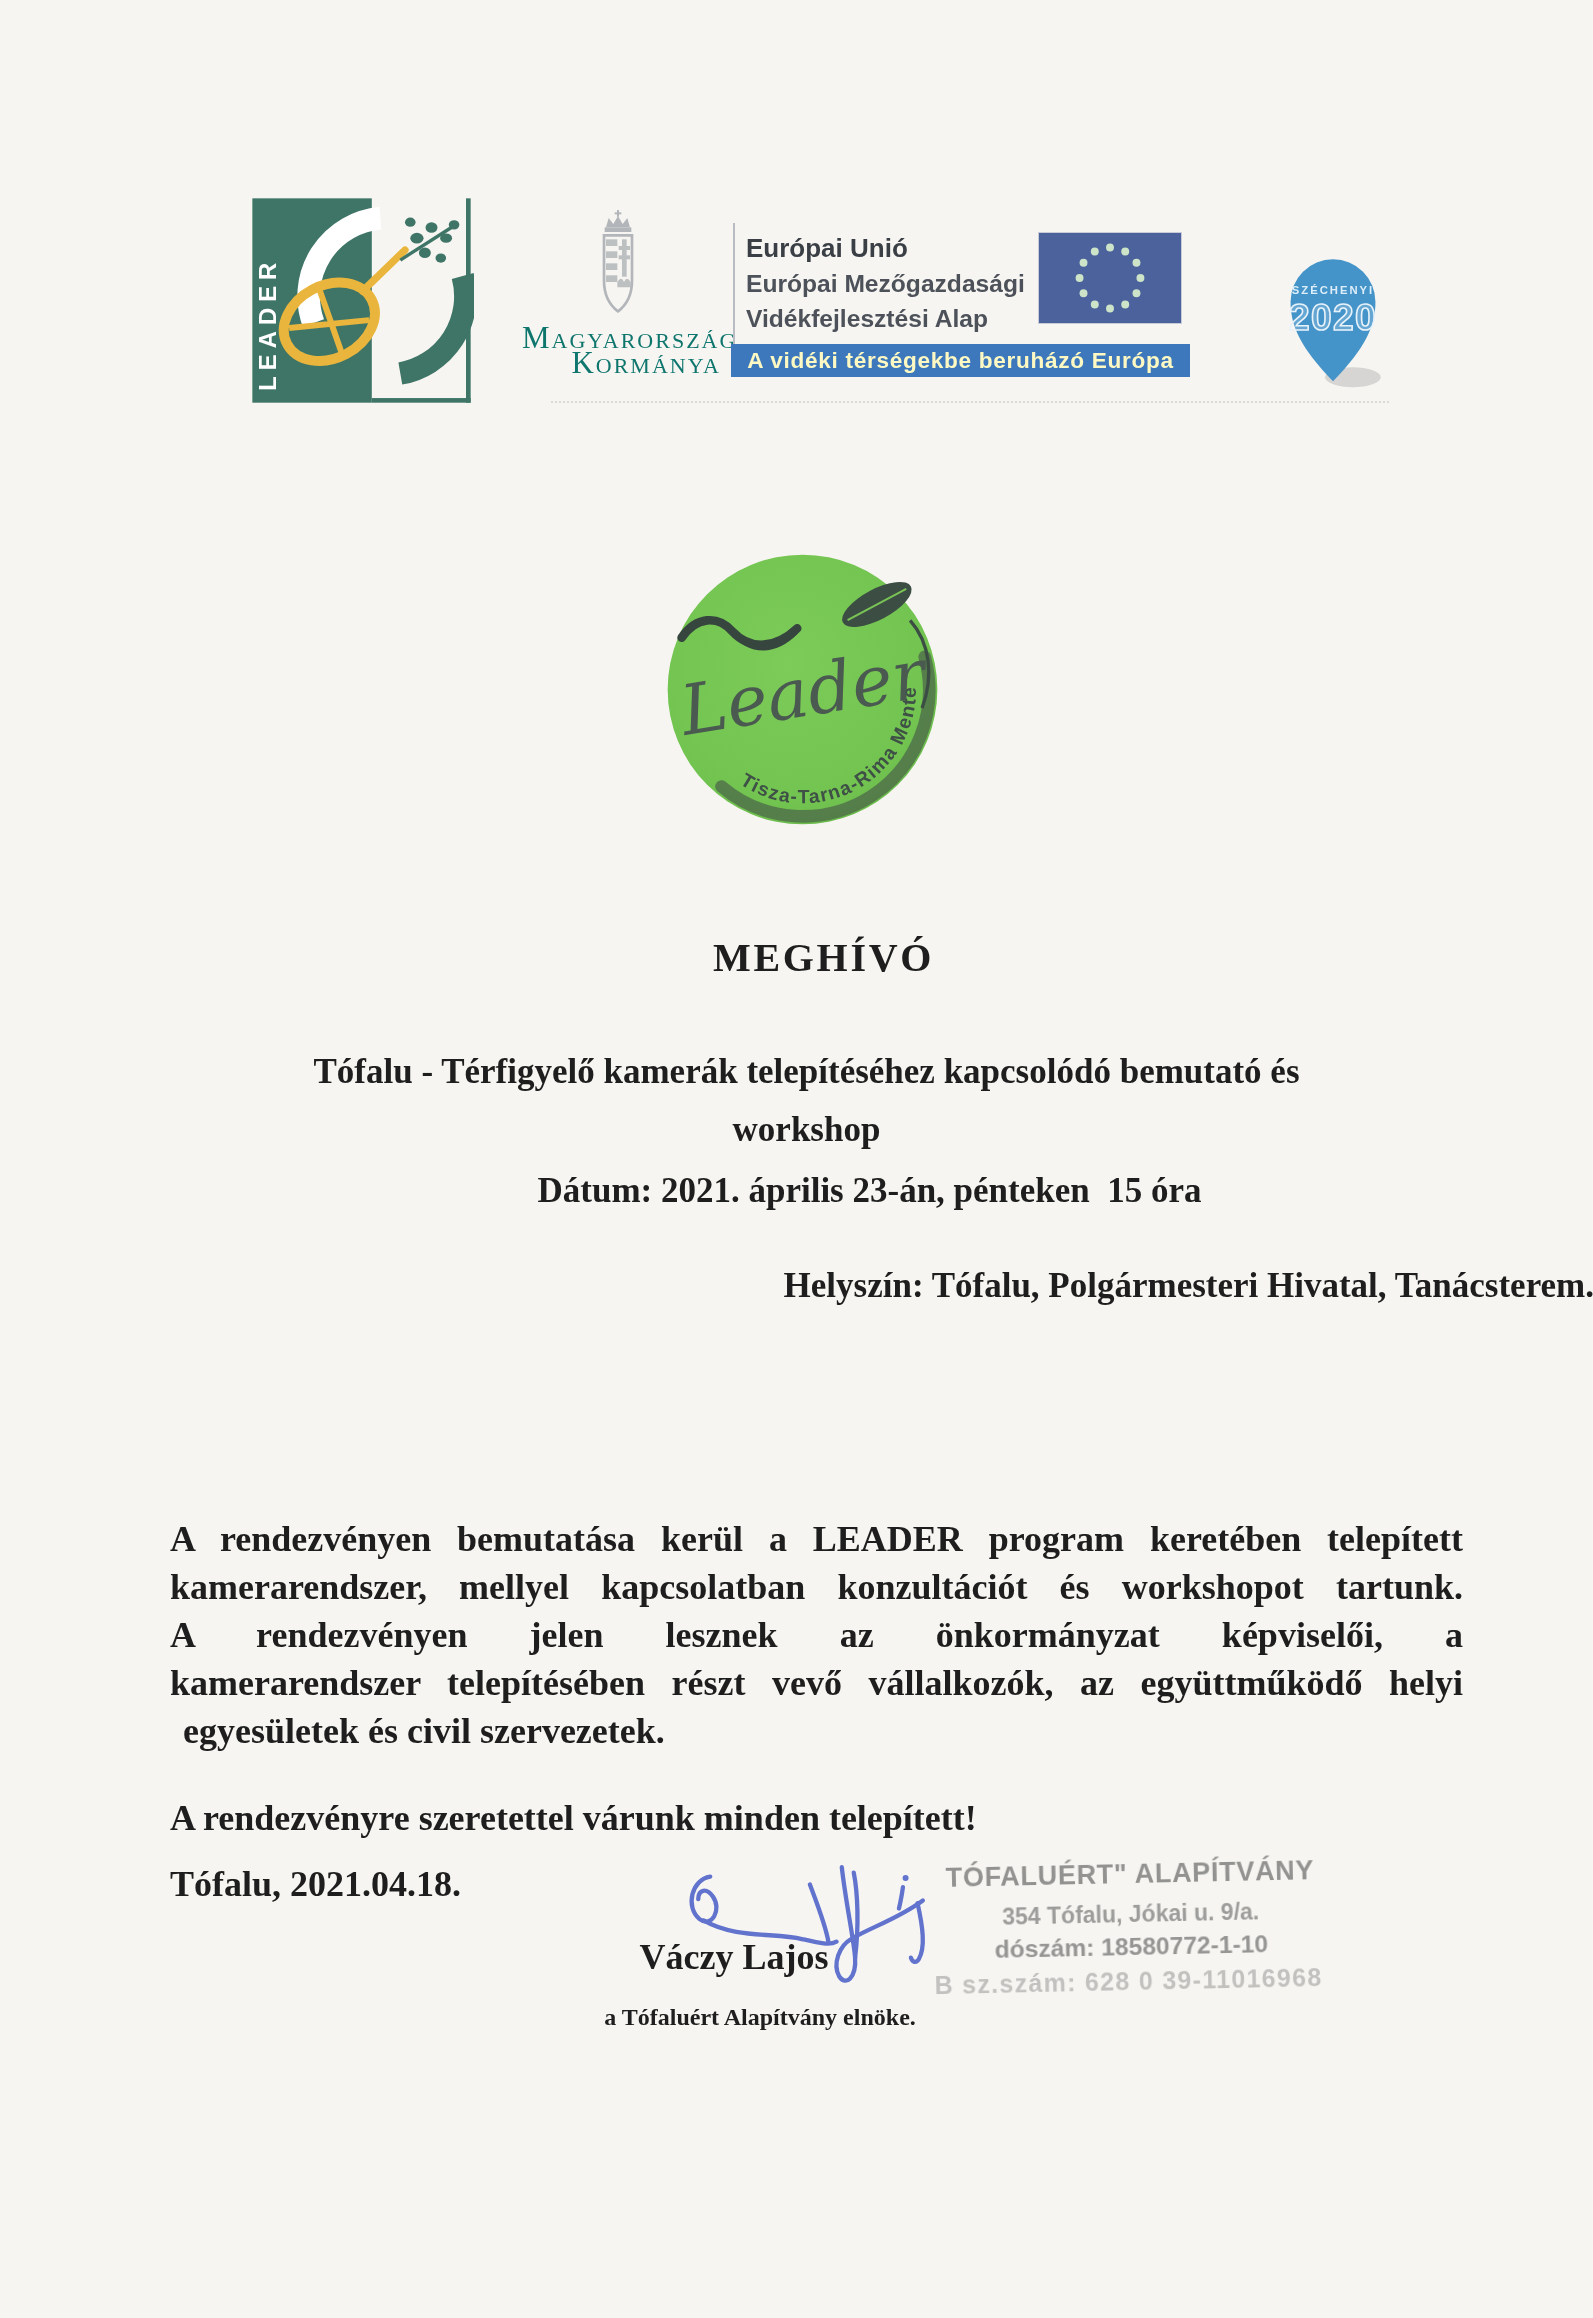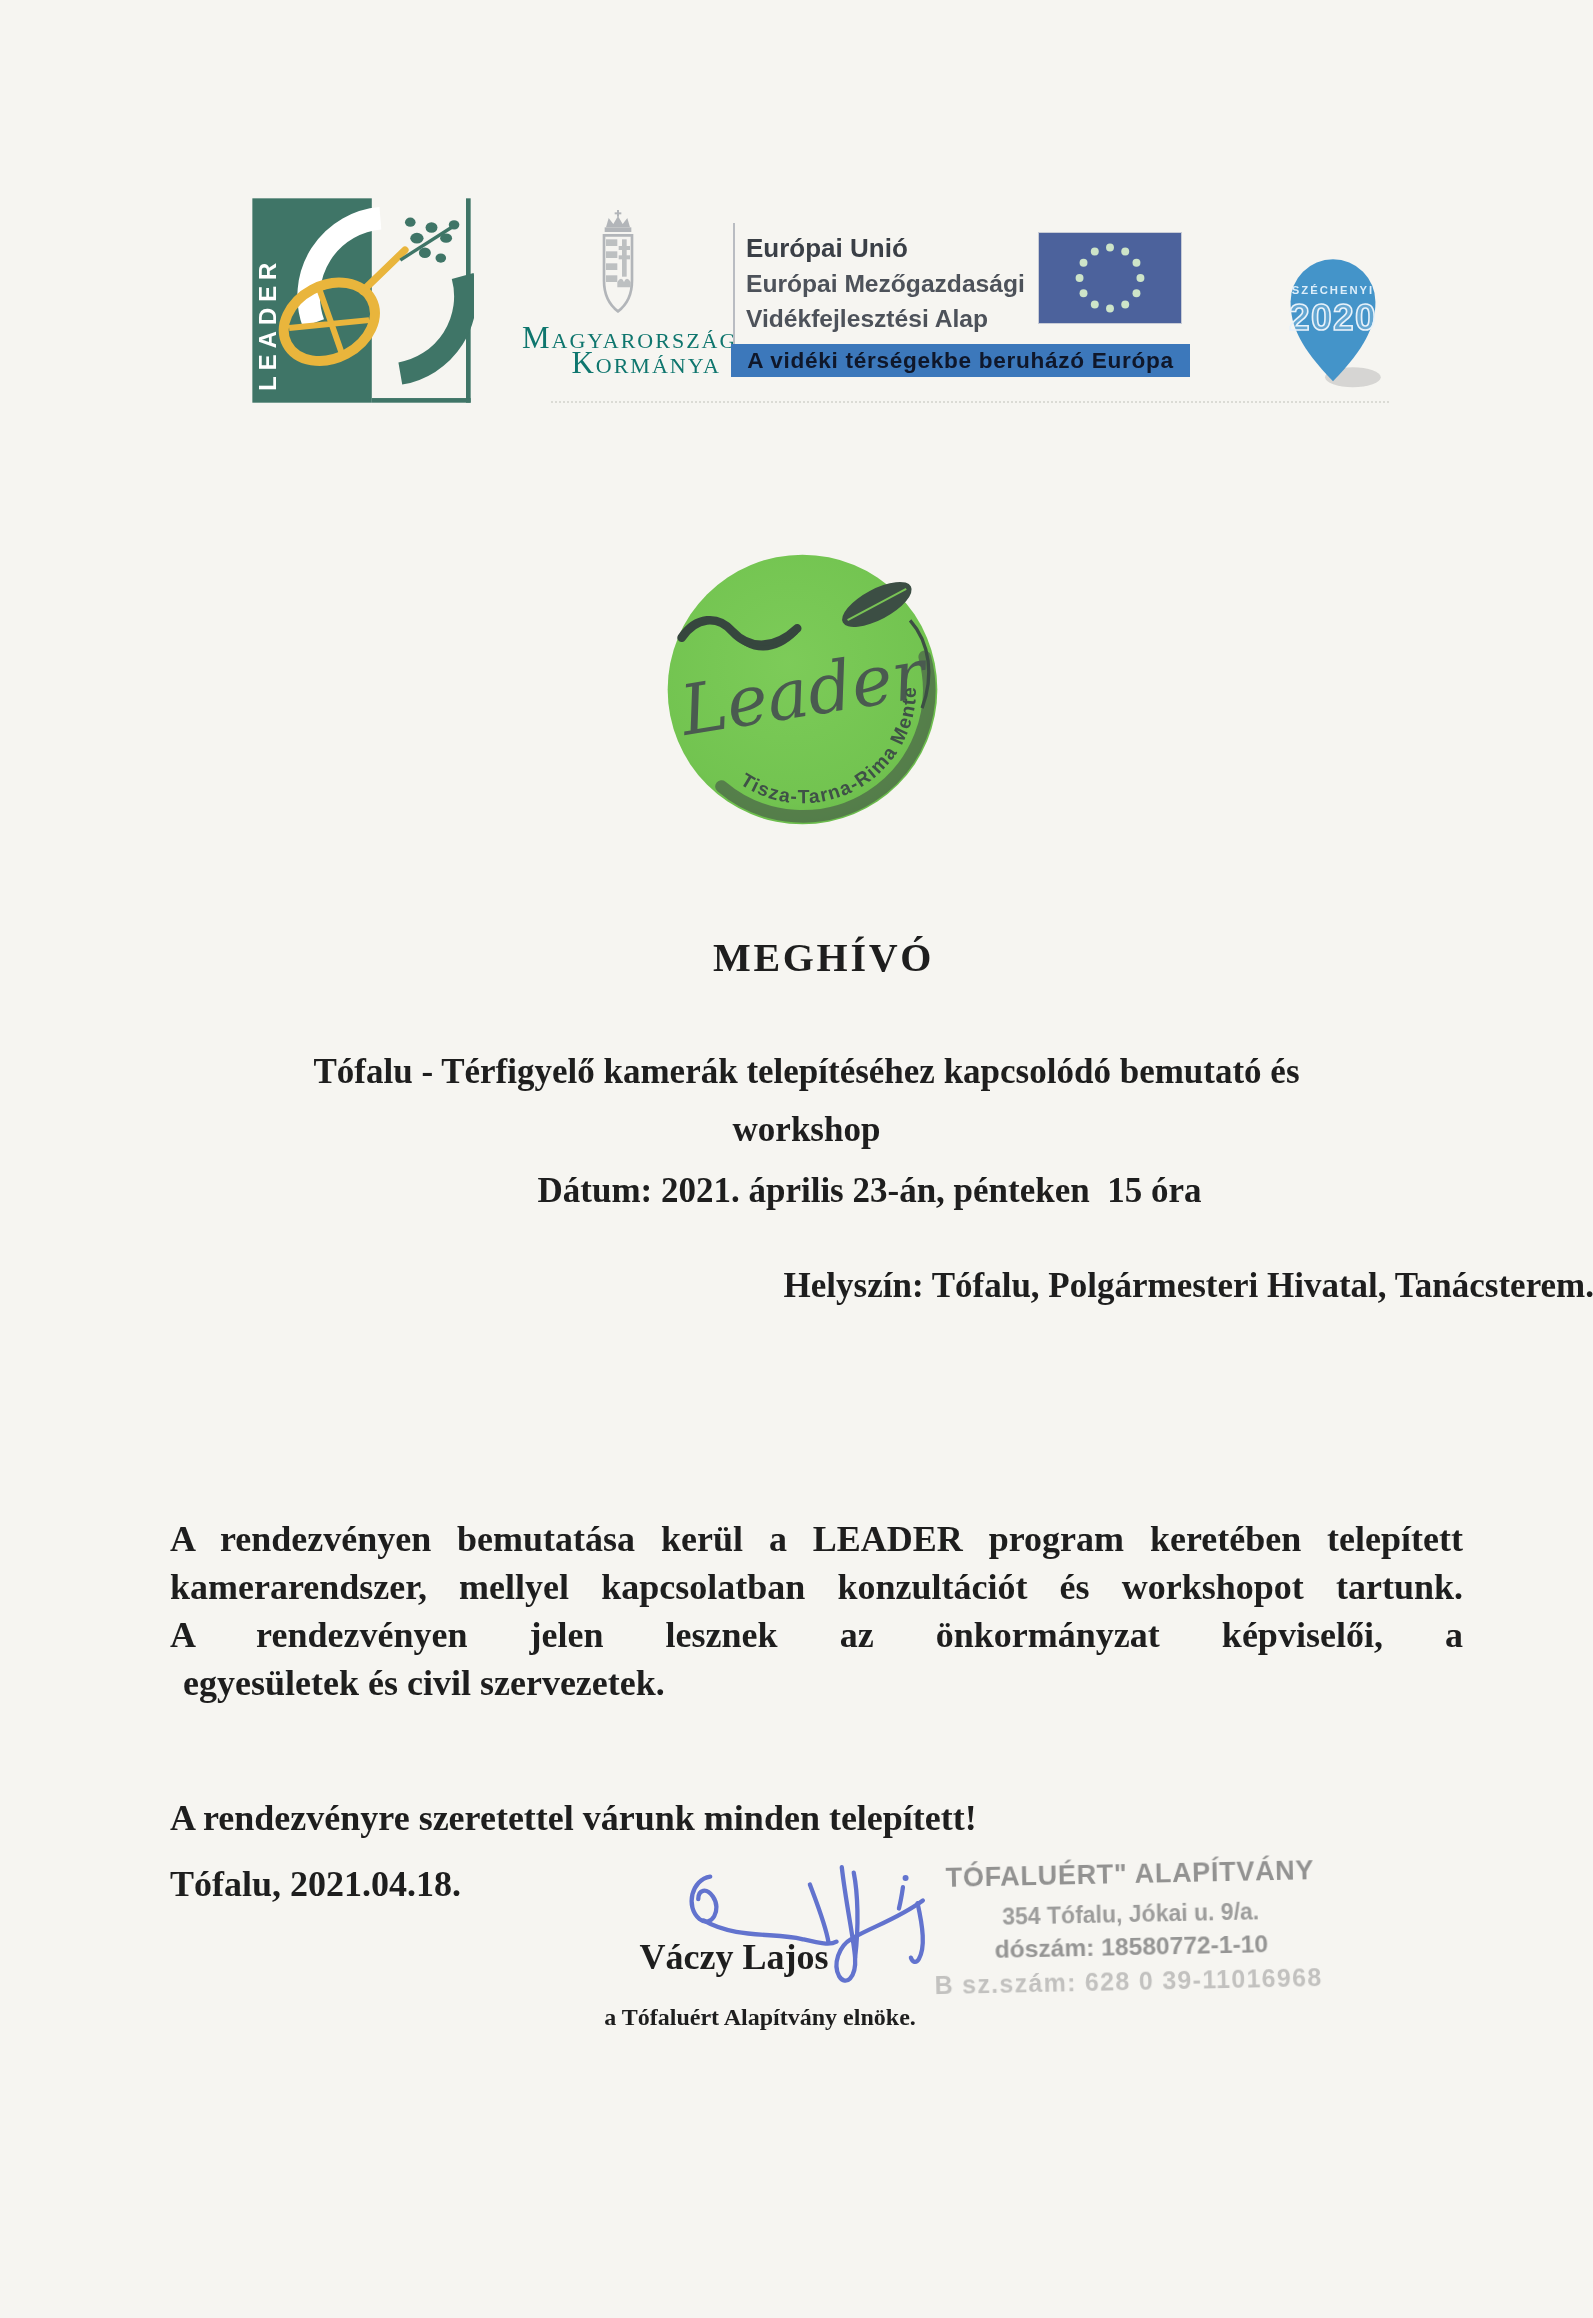--- a/index.html
+++ b/index.html
@@ -9,21 +9,21 @@
 
   
   .leader-logo{left:251px;top:197px;width:223px;height:211px;}
   .gov-block-text{left:522px;top:325px;width:199px;text-align:right;font-family:"Liberation Serif",serif;font-variant:small-caps;color:#0f766e;font-size:31px;line-height:25px;letter-spacing:2px;}
   .coat{left:586px;top:210px;width:64px;height:112px;opacity:.8;}
   .eu-divider{left:733px;top:223px;width:2px;height:121px;background:#b9bcc2;}
   .eu-text{left:746px;top:230px;width:305px;font-family:"Liberation Sans",sans-serif;color:#4b5058;}
   .eu-line1{font-size:26px;font-weight:bold;color:#3a3f46;line-height:36px;}
   .eu-line2,.eu-line3{font-size:24.6px;line-height:35px;color:#4d525a;font-weight:bold;}
   .eu-flag{left:1038px;top:232px;width:142px;height:90px;background:#4c629c;border:0.7px solid #c8ccd6;}
-  .eu-banner{left:731px;top:344px;width:459px;height:33px;background:#3c78bb;color:#0f172a;font-family:"Liberation Sans",sans-serif;font-weight:bold;font-size:22.6px;line-height:33px;text-align:center;letter-spacing:0.7px;}
+  .eu-banner{left:731px;top:344px;width:459px;height:33px;background:#3c78bb;color:#fef9c3;font-family:"Liberation Sans",sans-serif;font-weight:bold;font-size:22.6px;line-height:33px;text-align:center;letter-spacing:0.7px;}
   .scan-dotted{left:551px;top:401px;width:838px;height:0;border-top:2px dotted #c6c6bf;opacity:.55;}
   .szechenyi{left:1272px;top:251px;width:122px;height:153px;}
 
   
   .seal{left:663px;top:550px;width:279px;height:279px;}
 
   
   .doc-line{position:absolute;font-weight:bold;white-space:nowrap;}
   .keep-ws{white-space:pre-wrap;}
   .t-title{left:558px;top:934px;width:531px;font-size:40px;letter-spacing:2.7px;text-align:center;}
@@ -162,20 +162,21 @@
   <div class="doc-line t-title">MEGHÍVÓ</div>
   <div class="doc-line t-sub1">Tófalu - Térfigyelő kamerák telepítéséhez kapcsolódó bemutató és</div>
   <div class="doc-line t-sub2">workshop</div>
   <div class="doc-line t-date keep-ws">Dátum: 2021. április 23-án, pénteken  15 óra</div>
   <div class="doc-line t-venue">Helyszín: Tófalu, Polgármesteri Hivatal, Tanácsterem.</div>
 
   <div class="abs t-body">
     <div class="body-line">A rendezvényen bemutatása kerül a LEADER program keretében telepített</div>
     <div class="body-line">kamerarendszer, mellyel kapcsolatban konzultációt és workshopot tartunk.</div>
     <div class="body-line">A rendezvényen jelen lesznek az önkormányzat képviselői, a</div>
+    <div class="body-line">kamerarendszer telepítésében részt vevő vállalkozók, az együttműködő helyi</div>
     <div class="body-line last">egyesületek és civil szervezetek.</div>
   </div>
 
   <div class="doc-line t-closing">A rendezvényre szeretettel várunk minden telepített!</div>
   <div class="doc-line t-place">Tófalu, 2021.04.18.</div>
   <div class="doc-line t-signer">Váczy Lajos</div>
   <div class="doc-line t-signer-title">a Tófaluért Alapítvány elnöke.</div>
 
   <div class="abs stamp">
     <div class="stamp-l1">TÓFALUÉRT" ALAPÍTVÁNY</div>

